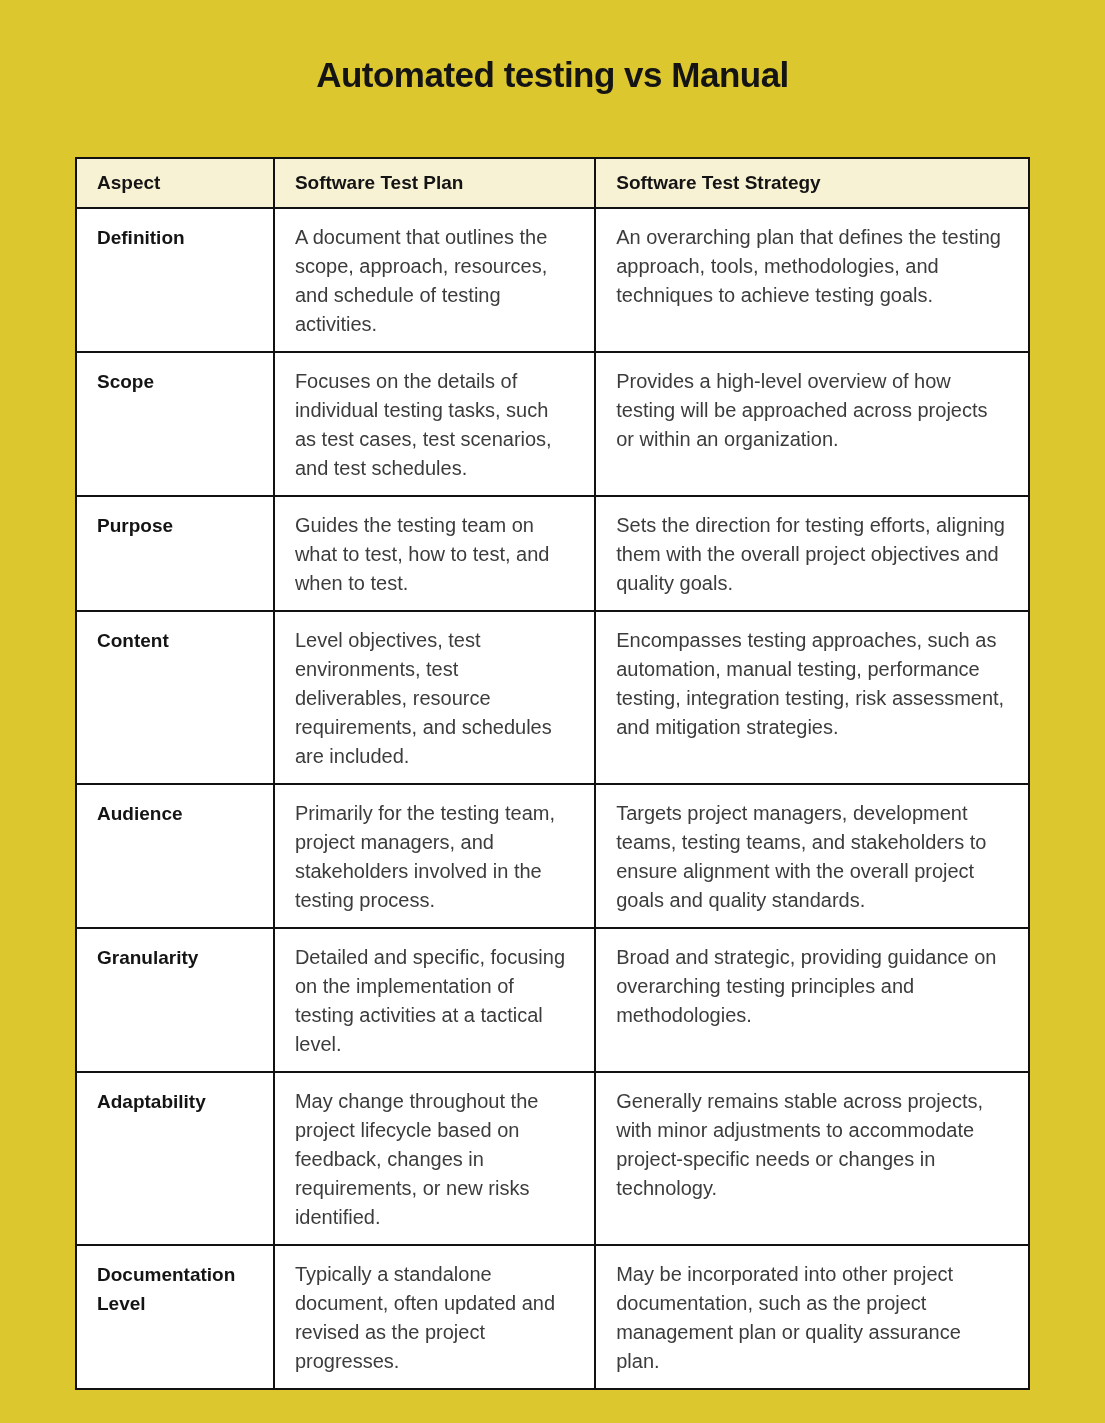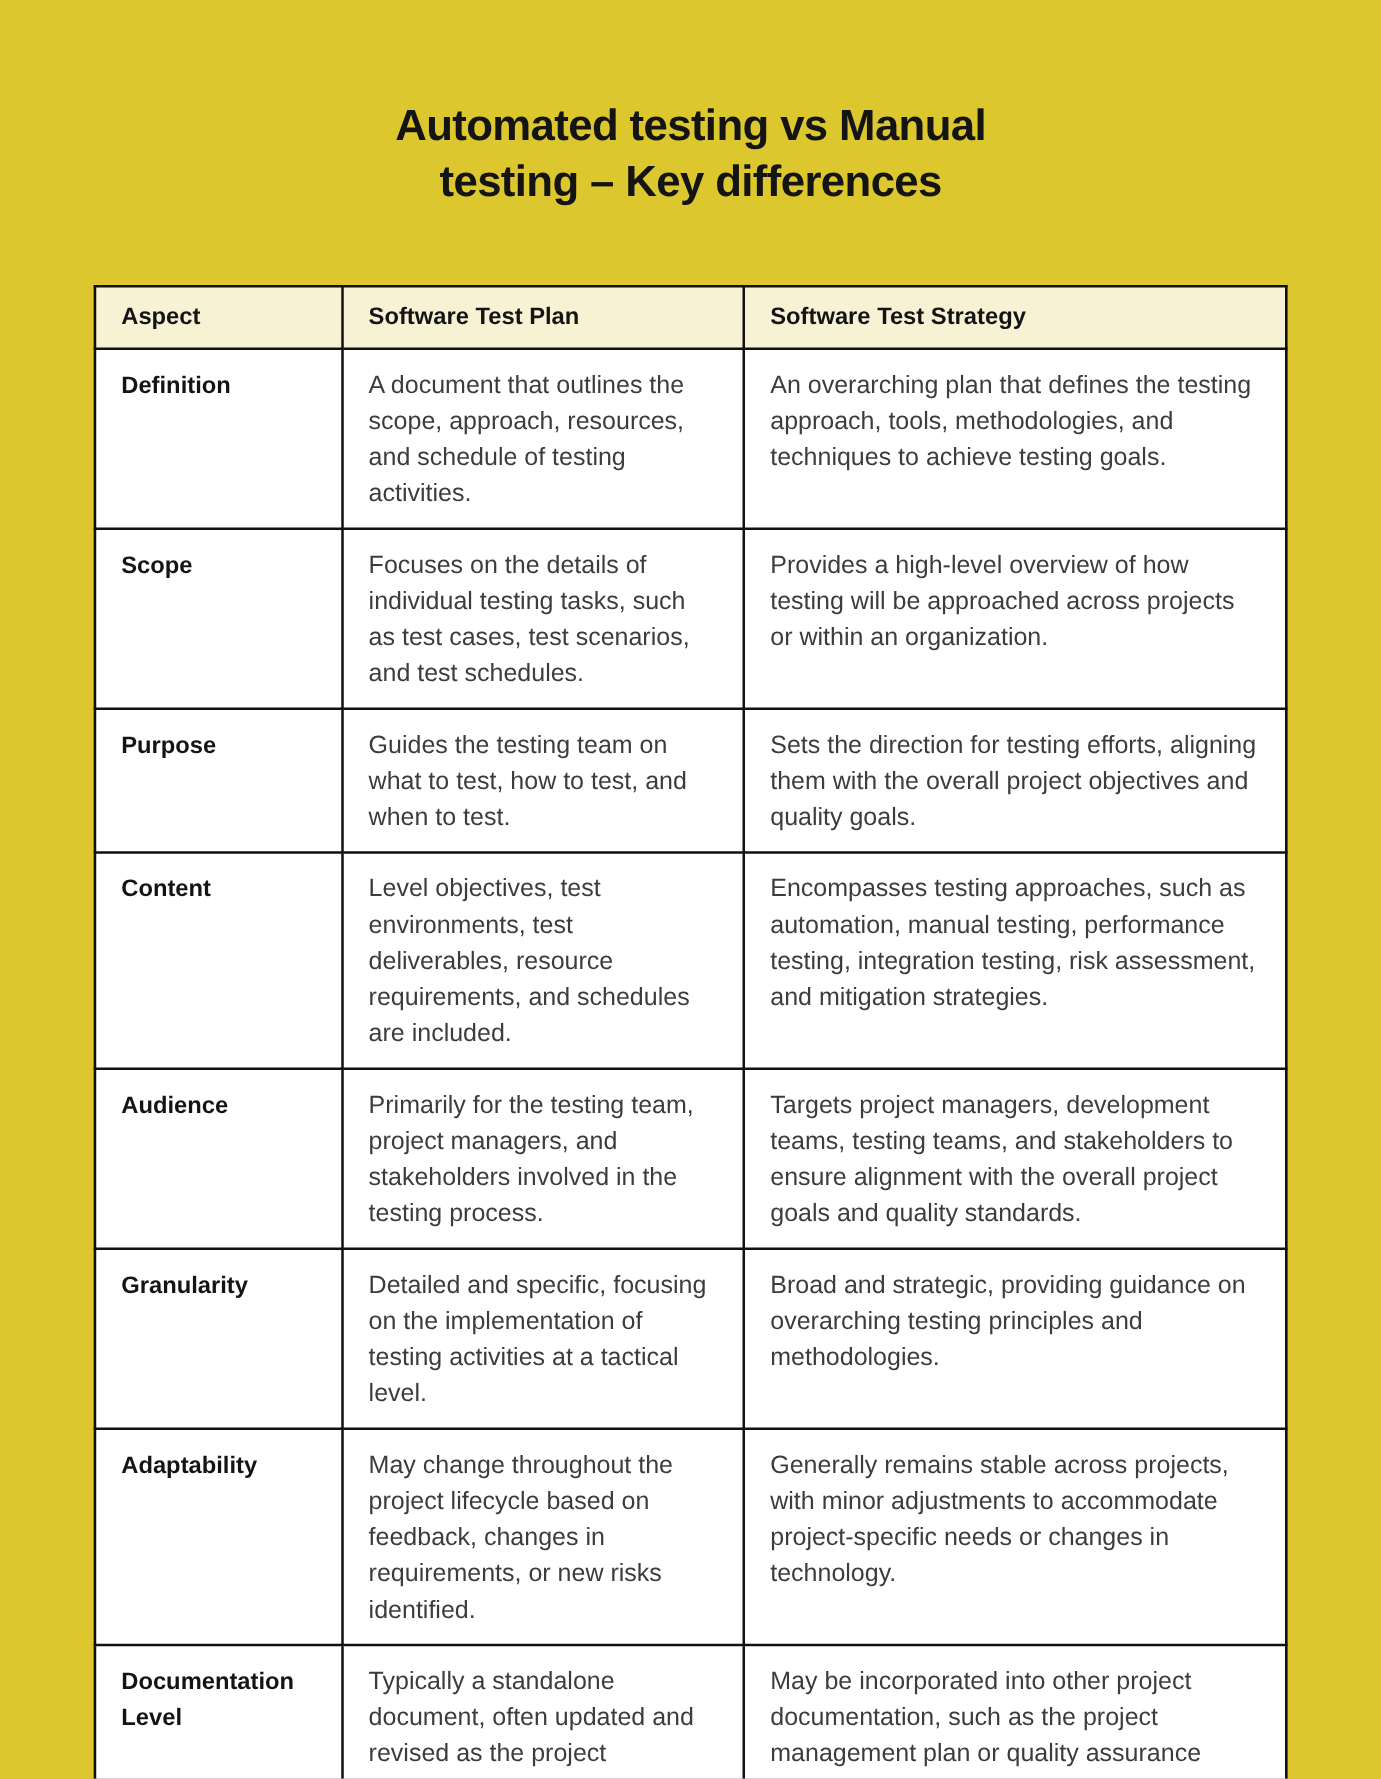--- a/index.html
+++ b/index.html
@@ -6,37 +6,37 @@
   html, body {
     width: 1105px;
     height: 1423px;
     background: #ddc72e;
     font-family: "Liberation Sans", sans-serif;
   }
   .page {
     width: 1105px;
     height: 1423px;
     background: #ddc72e;
-    padding-top: 78px;
+    padding-top: 52px;
     overflow: hidden;
   }
   .title {
     text-align: center;
     font-size: 35px;
     line-height: 45px;
     font-weight: bold;
     color: #141414;
     letter-spacing: -0.5px;
   }
   .title span { display: block; }
   table.compare {
     border-collapse: collapse;
     width: 955px;
     margin: 60px auto 0 auto;
-    background: #8b5cf6;
+    background: #fde047;
   }
   table.compare th, table.compare td {
     border: 2px solid #111111;
     vertical-align: top;
     text-align: left;
   }
   col.c-aspect   { width: 198px; }
   col.c-plan     { width: 322px; }
   col.c-strategy { width: 435px; }
   thead th {
@@ -63,21 +63,20 @@
     padding: 14px 22px 12px 20px;
   }
 </style>
 </head>
 <body>
 
 <div class="page">
 
   <h1 class="title">
     <span>Automated testing vs Manual</span>
-    <span>testing – Key differences</span>
   </h1>
 
   <table class="compare">
     <colgroup>
       <col class="c-aspect">
       <col class="c-plan">
       <col class="c-strategy">
     </colgroup>
     <thead>
       <tr>

